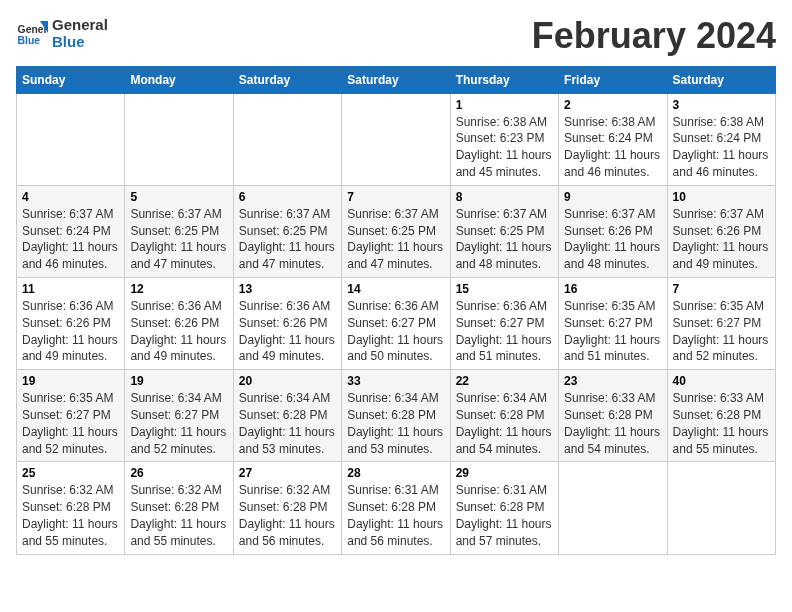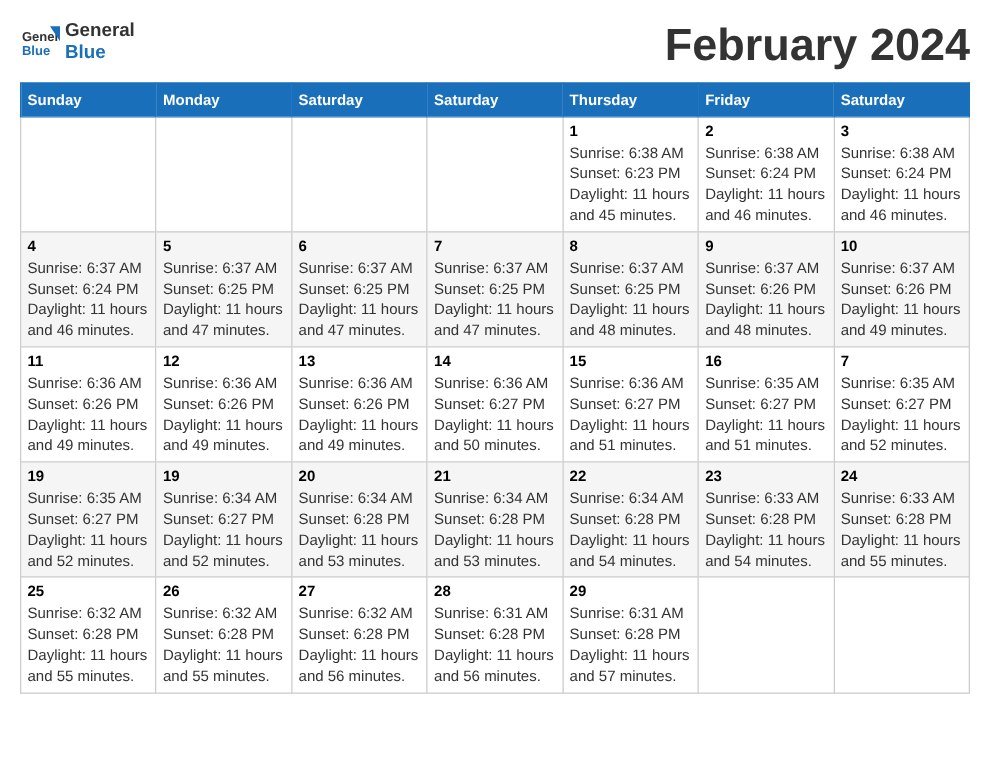--- a/index.html
+++ b/index.html
@@ -258,42 +258,42 @@
 and 52 minutes.</div>
         </td>
         <td>
           <span class="day-number">20</span>
           <div class="day-info" style="white-space: pre-line;">Sunrise: 6:34 AM
 Sunset: 6:28 PM
 Daylight: 11 hours
 and 53 minutes.</div>
         </td>
         <td>
-          <span class="day-number">21</span>
+          <span class="day-number">33</span>
           <div class="day-info" style="white-space: pre-line;">Sunrise: 6:34 AM
 Sunset: 6:28 PM
 Daylight: 11 hours
 and 53 minutes.</div>
         </td>
         <td>
           <span class="day-number">22</span>
           <div class="day-info" style="white-space: pre-line;">Sunrise: 6:34 AM
 Sunset: 6:28 PM
 Daylight: 11 hours
 and 54 minutes.</div>
         </td>
         <td>
           <span class="day-number">23</span>
           <div class="day-info" style="white-space: pre-line;">Sunrise: 6:33 AM
 Sunset: 6:28 PM
 Daylight: 11 hours
 and 54 minutes.</div>
         </td>
         <td>
-          <span class="day-number">24</span>
+          <span class="day-number">40</span>
           <div class="day-info" style="white-space: pre-line;">Sunrise: 6:33 AM
 Sunset: 6:28 PM
 Daylight: 11 hours
 and 55 minutes.</div>
         </td>
       </tr>
       <tr>
         <td>
           <span class="day-number">25</span>
           <div class="day-info" style="white-space: pre-line;">Sunrise: 6:32 AM

